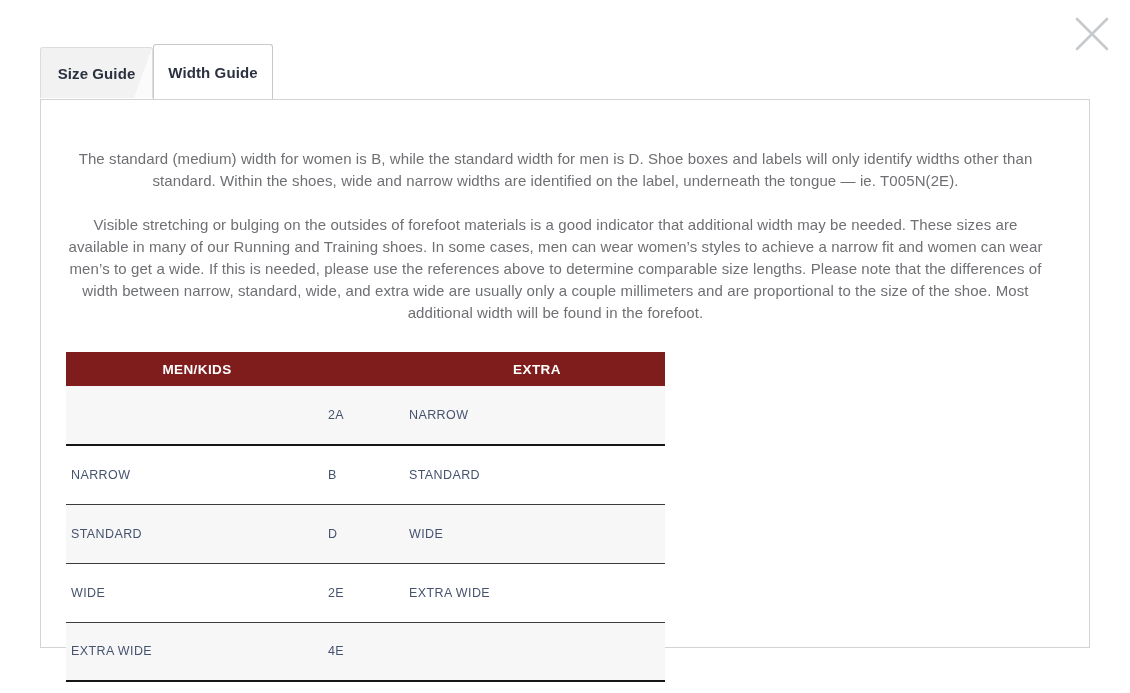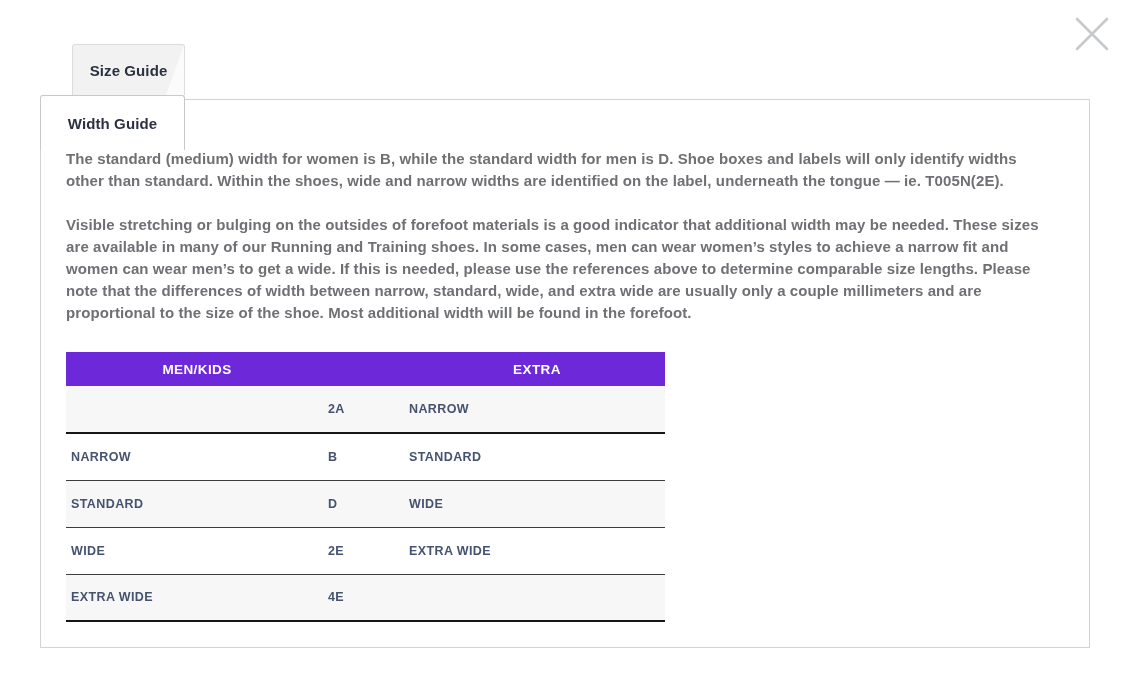--- a/index.html
+++ b/index.html
@@ -9,61 +9,61 @@
     font-family:"Liberation Sans", sans-serif;
   }
 
   
   .close-btn {
     position:absolute; top:15px; right:19px; width:38px; height:38px;
     background:none; border:none; cursor:pointer; padding:0;
   }
 
   
-  .tabs { position:absolute; left:40px; top:44px; display:flex; align-items:flex-end; z-index:3;flex-direction:column; }
+  .tabs { position:absolute; left:40px; top:44px; display:flex; align-items:flex-end; z-index:3; }
   .tab {
     display:flex; align-items:center; justify-content:center;
     font-size:15px; font-weight:700; color:#2b3140; cursor:pointer;
     letter-spacing:.1px;
   }
   .tab-inactive {
     width:113px; height:51px; background:#f2f2f2;
     border:1px solid #dcdcdc; border-bottom:none;
     border-radius:3px 3px 0 0; position:relative;
   }
   .tab-inactive::after { 
     content:""; position:absolute; top:0; right:0; width:18px; height:100%;
     background:#fbfbfb; clip-path:polygon(100% 0, 100% 100%, 0 100%);
   }
   .tab-active {
-    width:145px; height:55px; background:#fff;
+    width:120px; height:55px; background:#fff;
     border:1px solid #c9c9c9; border-bottom:none;
     border-radius:3px 3px 0 0; margin-bottom:-1px; z-index:4; position:relative;
   }
 
   
   .panel {
     position:absolute; left:40px; top:99px; width:1050px; height:549px;
     border:1px solid #d3d3d3; background:#fff; z-index:1;
     padding:48px 44px 0 25px;
   }
   .copy {
-    font-size:15px; line-height:22px; font-weight:700;
-    color:#6f7074; letter-spacing:.1px;
+    font-size:15px; line-height:22px; font-weight:400;
+    color:#6f7074; letter-spacing:.1px;text-align:center;
   }
   .para1 { margin-bottom:22px; }
 
   
   table.width-table { border-collapse:collapse; margin-top:28px; table-layout:fixed; width:599px; }
   .width-table th {
-    height:34px; background:#6d28d9; color:#ffffff;
+    height:34px; background:#7f1d1d; color:#ffffff;
     font-size:13.5px; font-weight:700; letter-spacing:.4px; text-align:center;
   }
   .width-table td {
-    height:47px; font-size:12.5px; font-weight:700; color:#46536f;
+    height:59px; font-size:12.5px; font-weight:400; color:#46536f;
     letter-spacing:.4px; border-bottom:1px solid #3c3c3c; vertical-align:middle;margin-top:36px;
   }
   .width-table td.c1 { padding-left:5px; }
   .width-table tbody tr:nth-child(odd) { background:#f7f7f8; }
   .width-table tbody tr:first-child td,
   .width-table tbody tr:last-child td { border-bottom:2px solid #161616; }
 </style>
 </head>
 <body>
 

